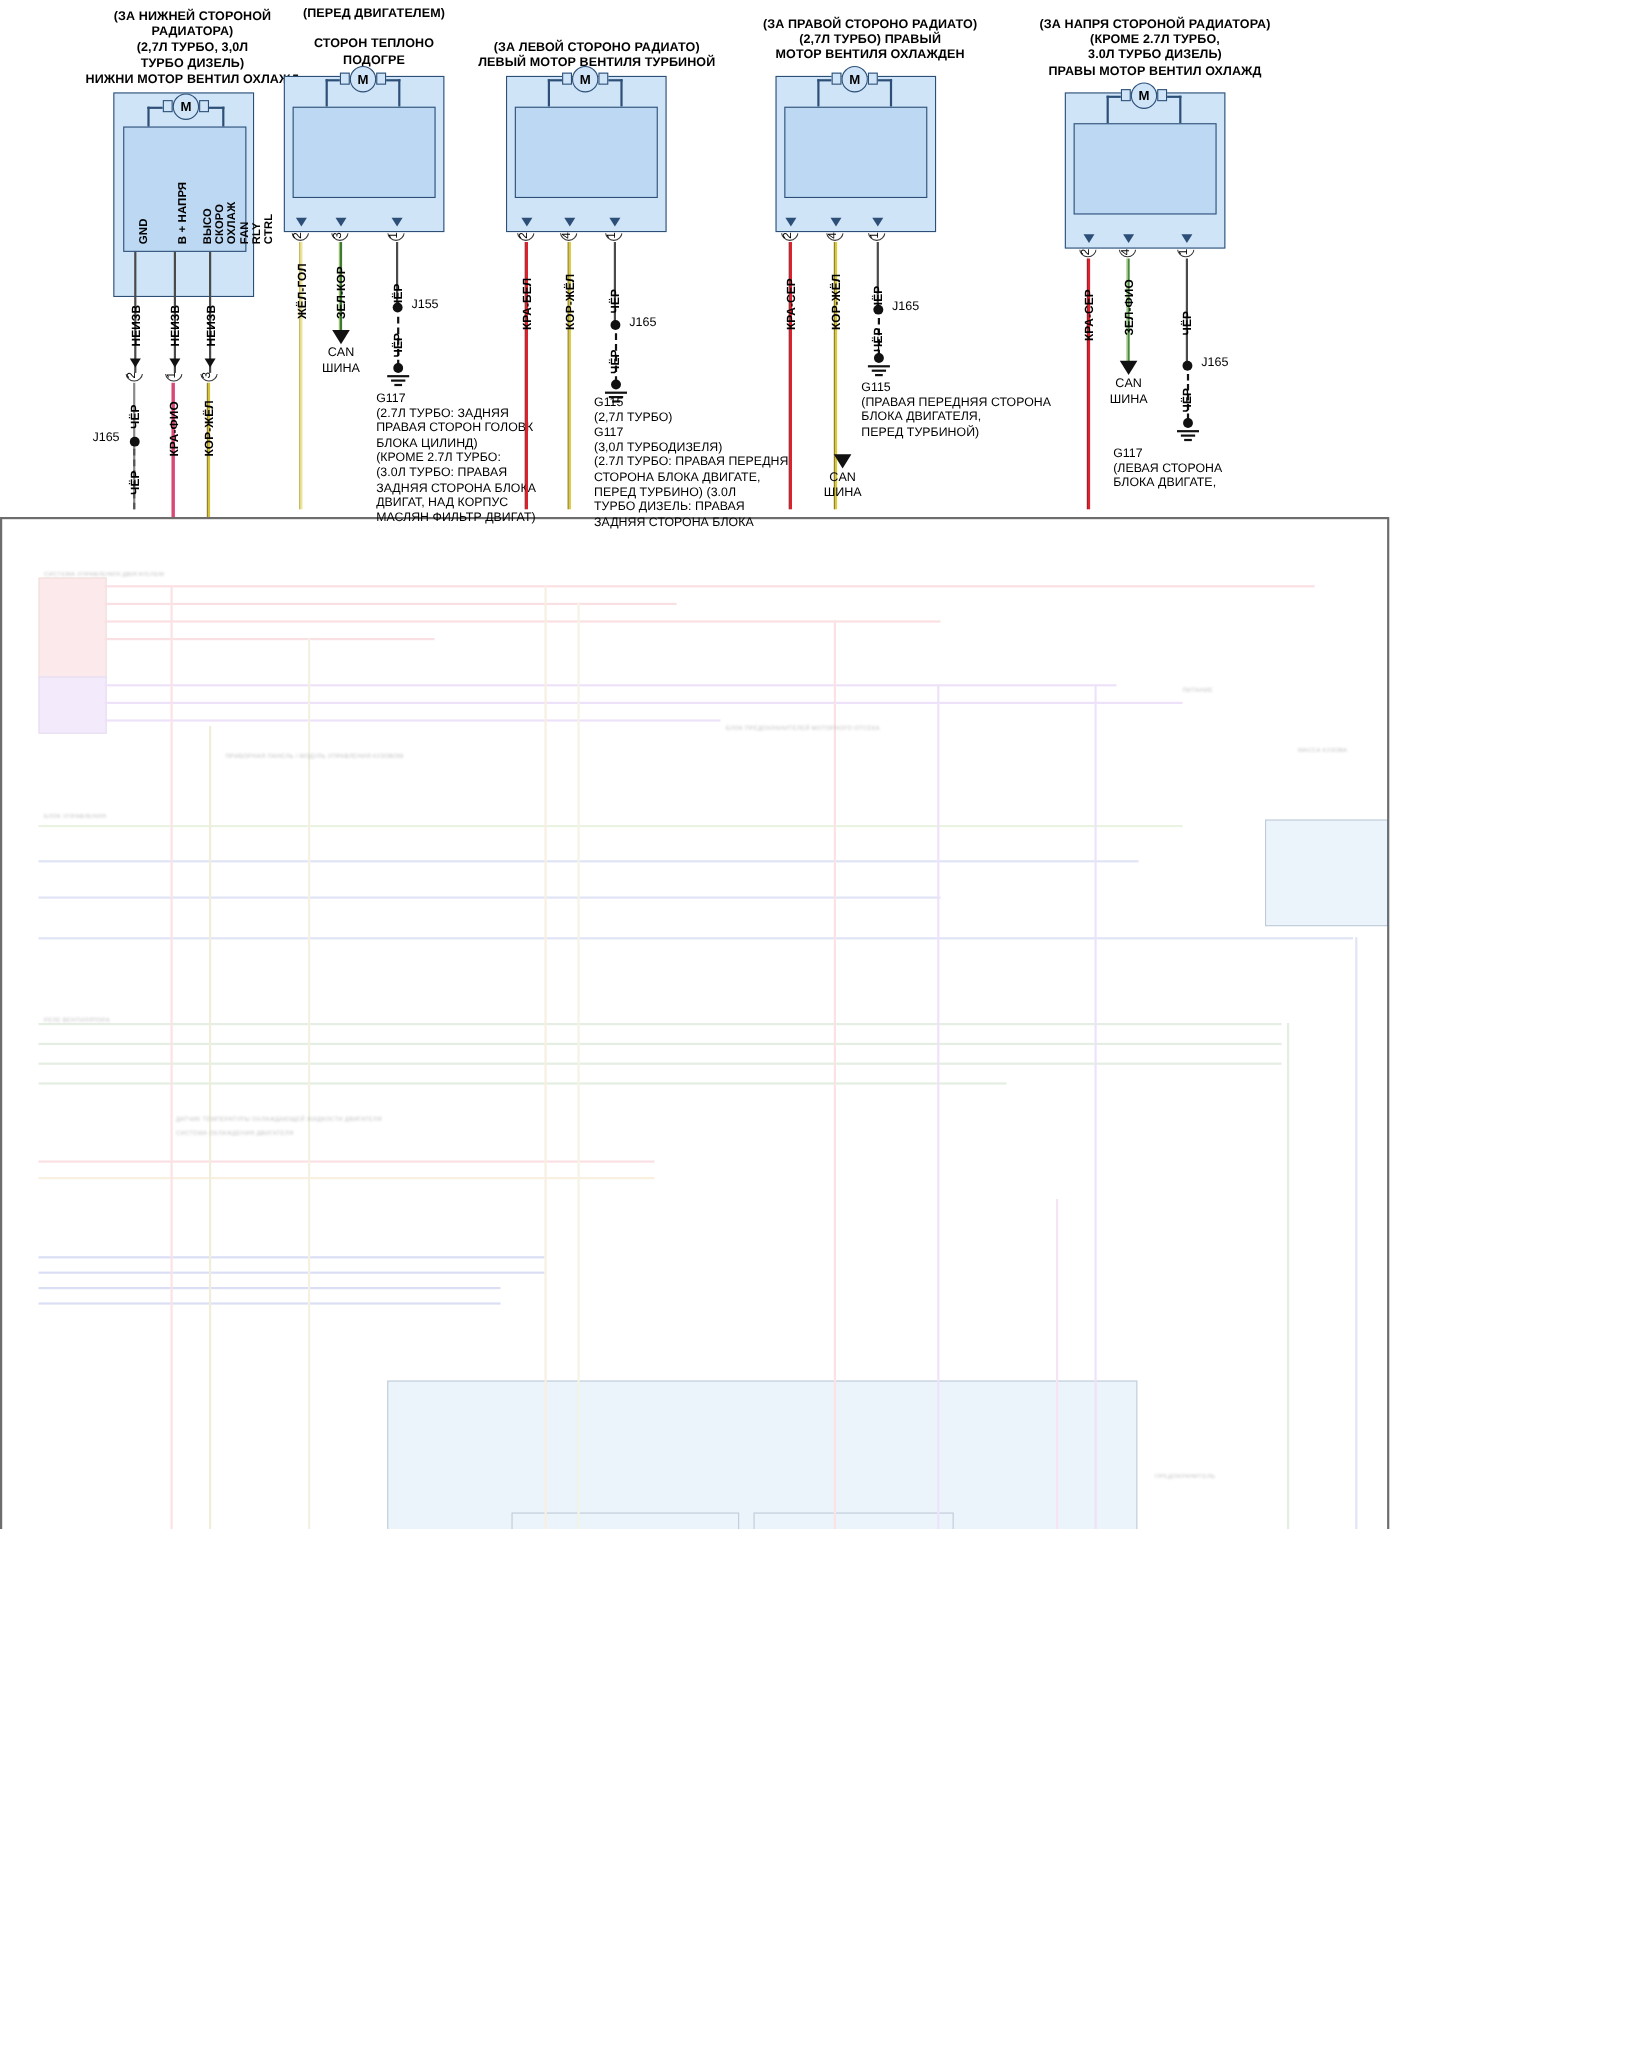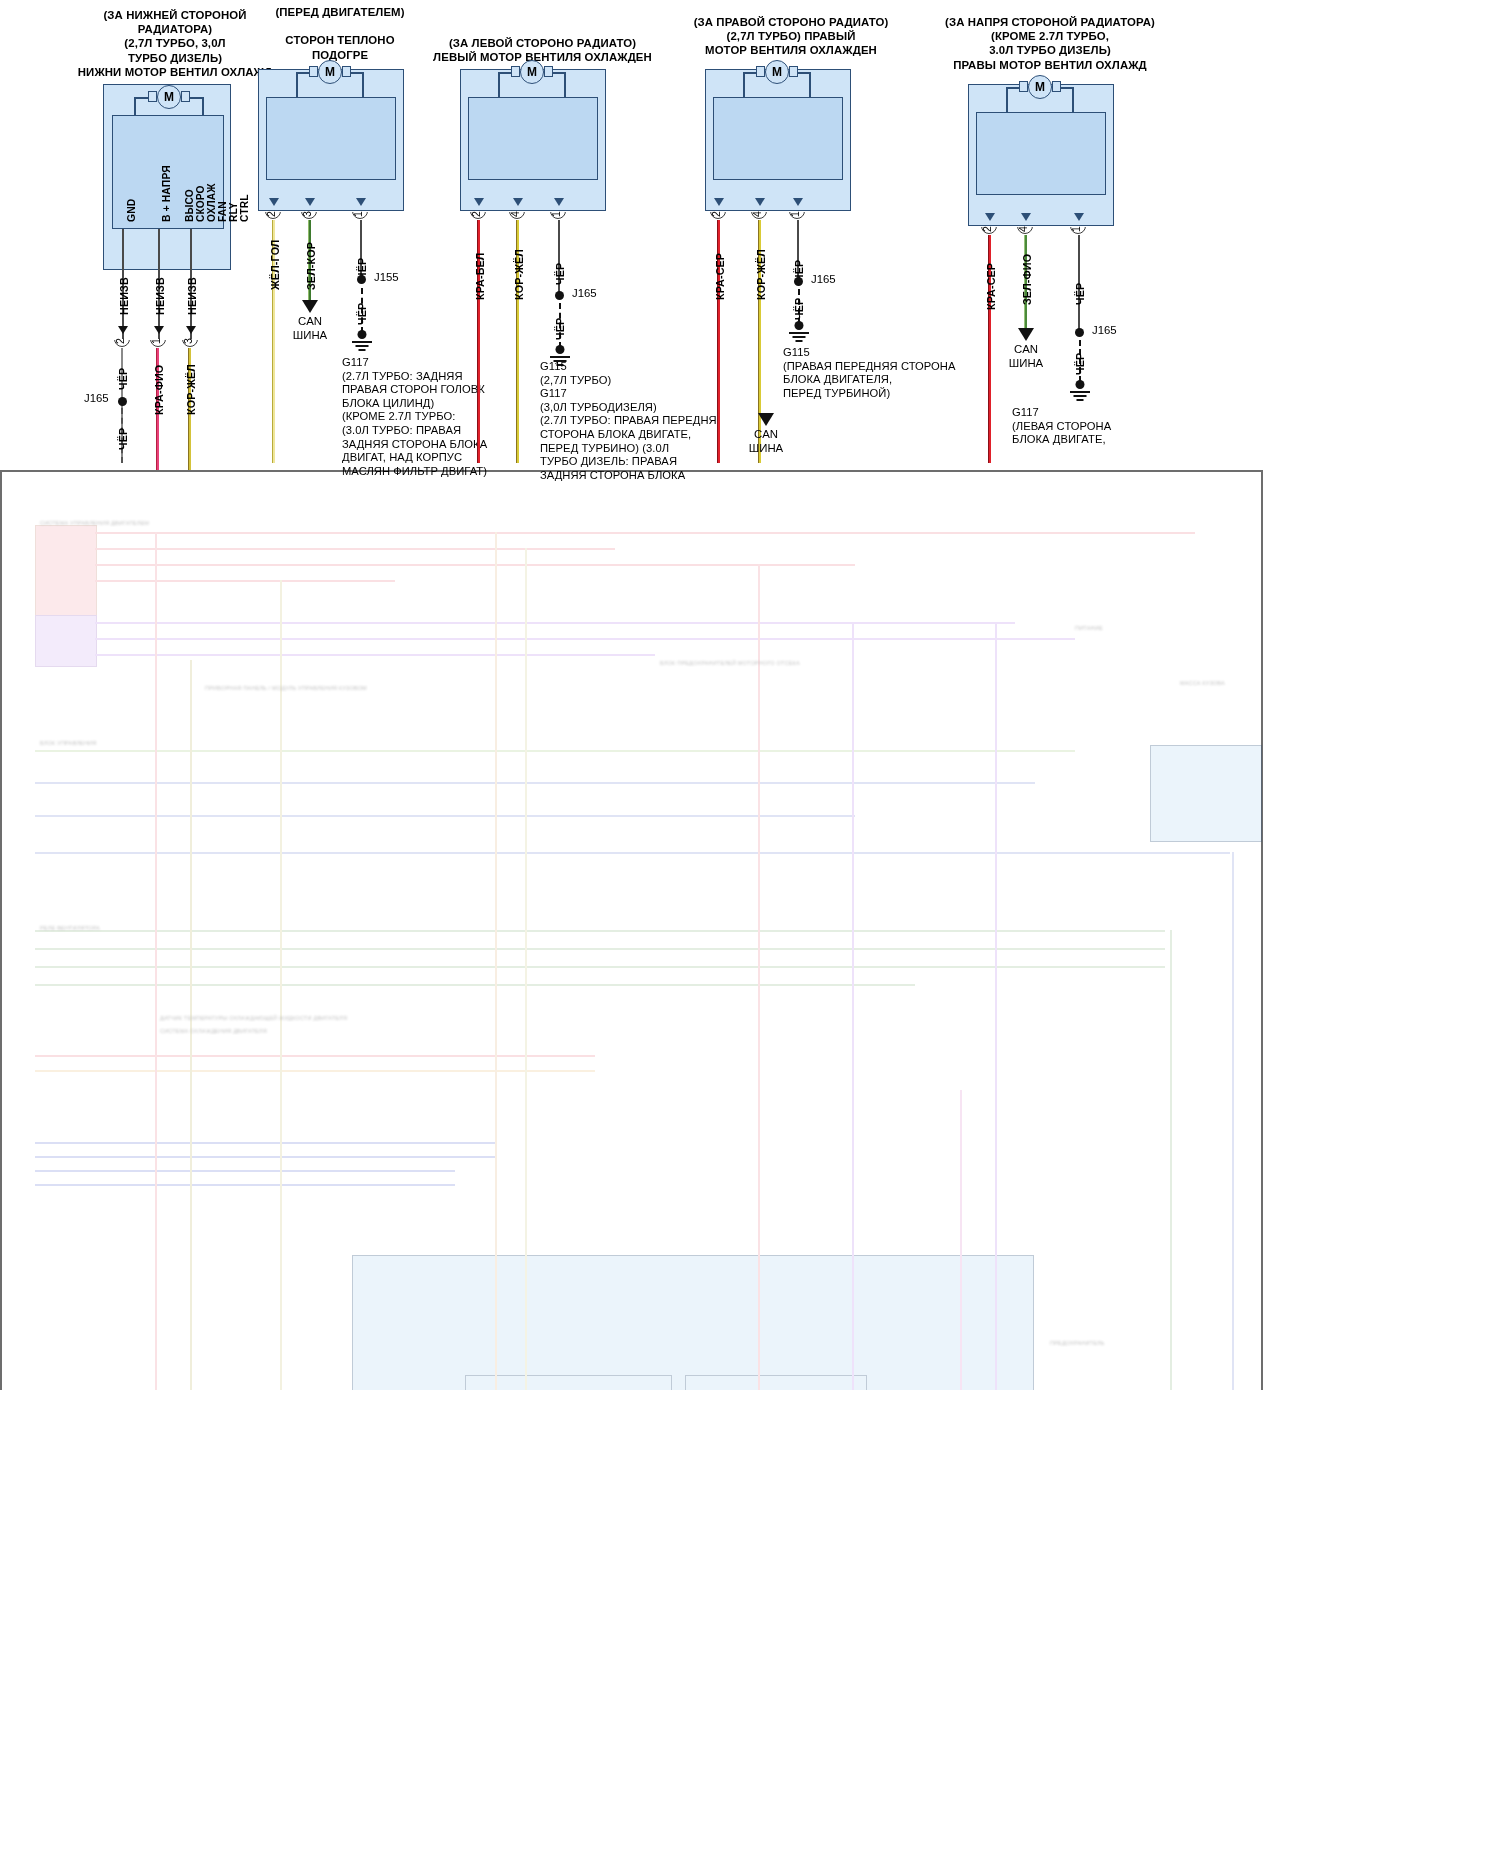--- a/index.html
+++ b/index.html
@@ -345,21 +345,21 @@
 БЛОКА ЦИЛИНД)
 (КРОМЕ 2.7Л ТУРБО:
 (3.0Л ТУРБО: ПРАВАЯ
 ЗАДНЯЯ СТОРОНА БЛОКА
 ДВИГАТ, НАД КОРПУС
 МАСЛЯН ФИЛЬТР ДВИГАТ)</div>
   </div>
 
   <div class="module">
     <div class="mod-head" style="left:405px;top:36px;width:275px;">(ЗА ЛЕВОЙ СТОРОНО РАДИАТО)
-ЛЕВЫЙ МОТОР ВЕНТИЛЯ ОХЛАЖДЕН</div>
+ЛЕВЫЙ МОТОР ВЕНТИЛЯ ТУРБИНОЙ</div>
 
     <div class="mod-outer" style="left:460px;top:69px;width:146px;height:142px;"></div>
 
     <div class="motor-wrap" style="left:498px;top:60px;">
       <div class="motor-bar" style="left:0px;top:12px;width:2px;height:25px;"></div>
       <div class="motor-bar" style="left:0px;top:12px;width:13px;height:2px;"></div>
       <div class="motor-tab" style="left:13px;top:6px;"></div>
       <div class="motor-circle" style="left:22px;top:0px;">M</div>
       <div class="motor-tab" style="left:46px;top:6px;"></div>
       <div class="motor-bar" style="left:55px;top:12px;width:13px;height:2px;"></div>

